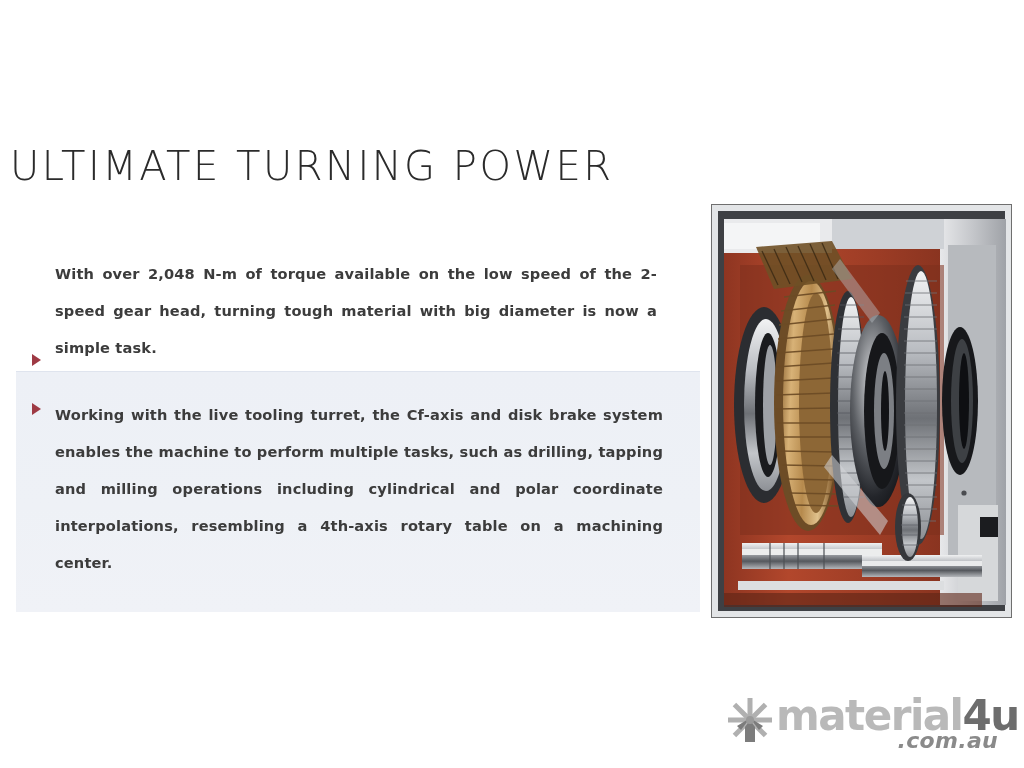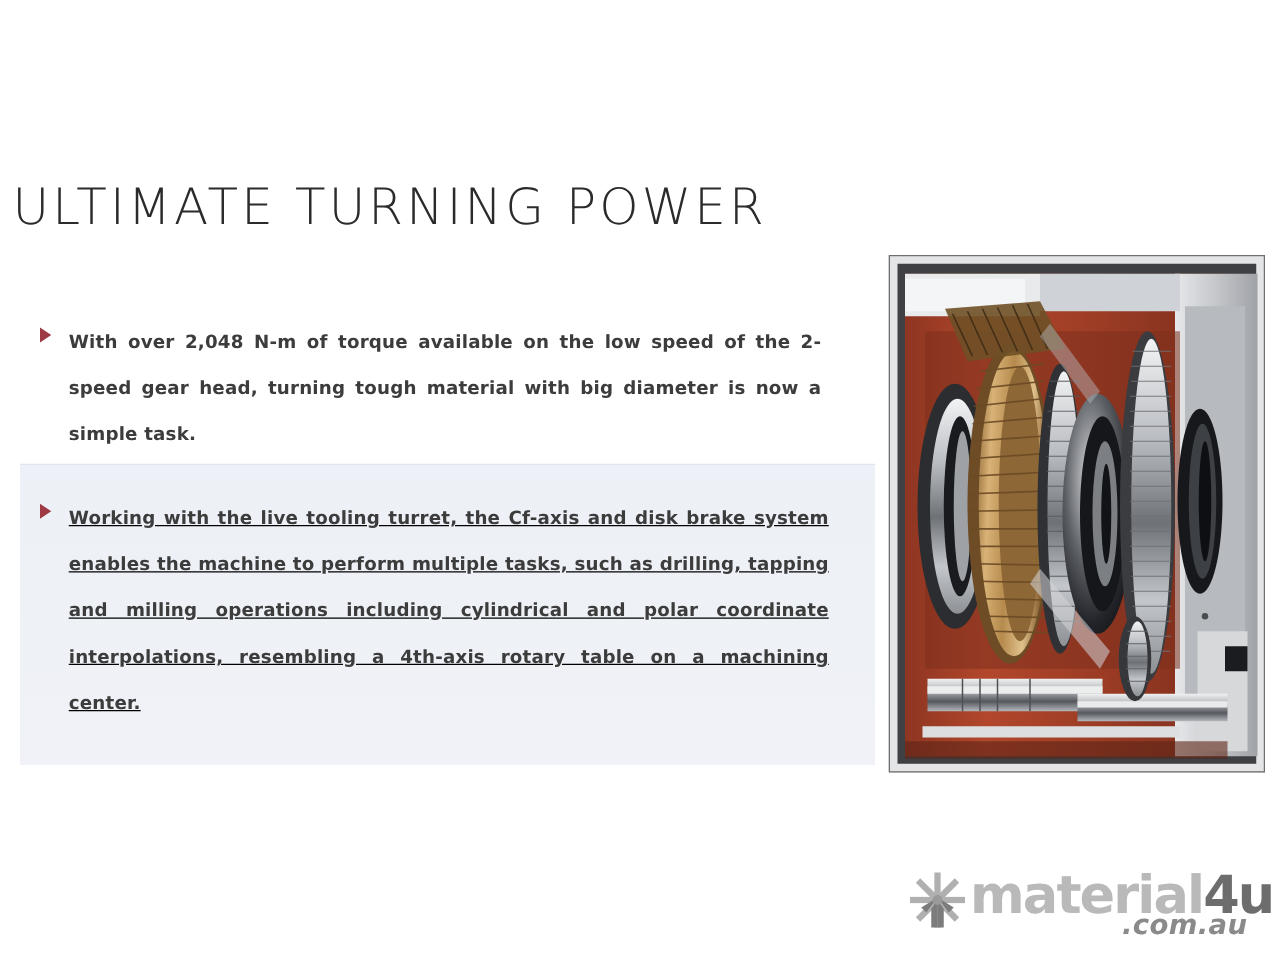--- a/index.html
+++ b/index.html
@@ -62,39 +62,39 @@
     color: #3c3c3c;
     line-height: 37px;
     text-align: justify;
     letter-spacing: 0.15px;
   }
 
   #bullet-block-1 {
     left: 32px;
     top: 255px;
     width: 625px;
+    align-items: flex-end;
   }
   #bullet-block-1 .bullet-text { width: 602px; }
 
   
   #feature-panel {
     position: absolute;
     left: 16px;
     top: 371px;
     width: 684px;
     height: 240px;
     background: linear-gradient(180deg, #edf0f6 0%, #eef1f6 55%, #f0f2f7 100%);
     border-top: 1px solid #dfe4ee;
   }
 
   #bullet-block-2 {
     left: 32px;
     top: 396px;
     width: 632px;
-    text-decoration: underline;
   }
   #bullet-block-2 .bullet-text { width: 608px; }
 
   
   #gearhead-photo {
     position: absolute;
     left: 711px;
     top: 204px;
     width: 299px;
     height: 412px;

